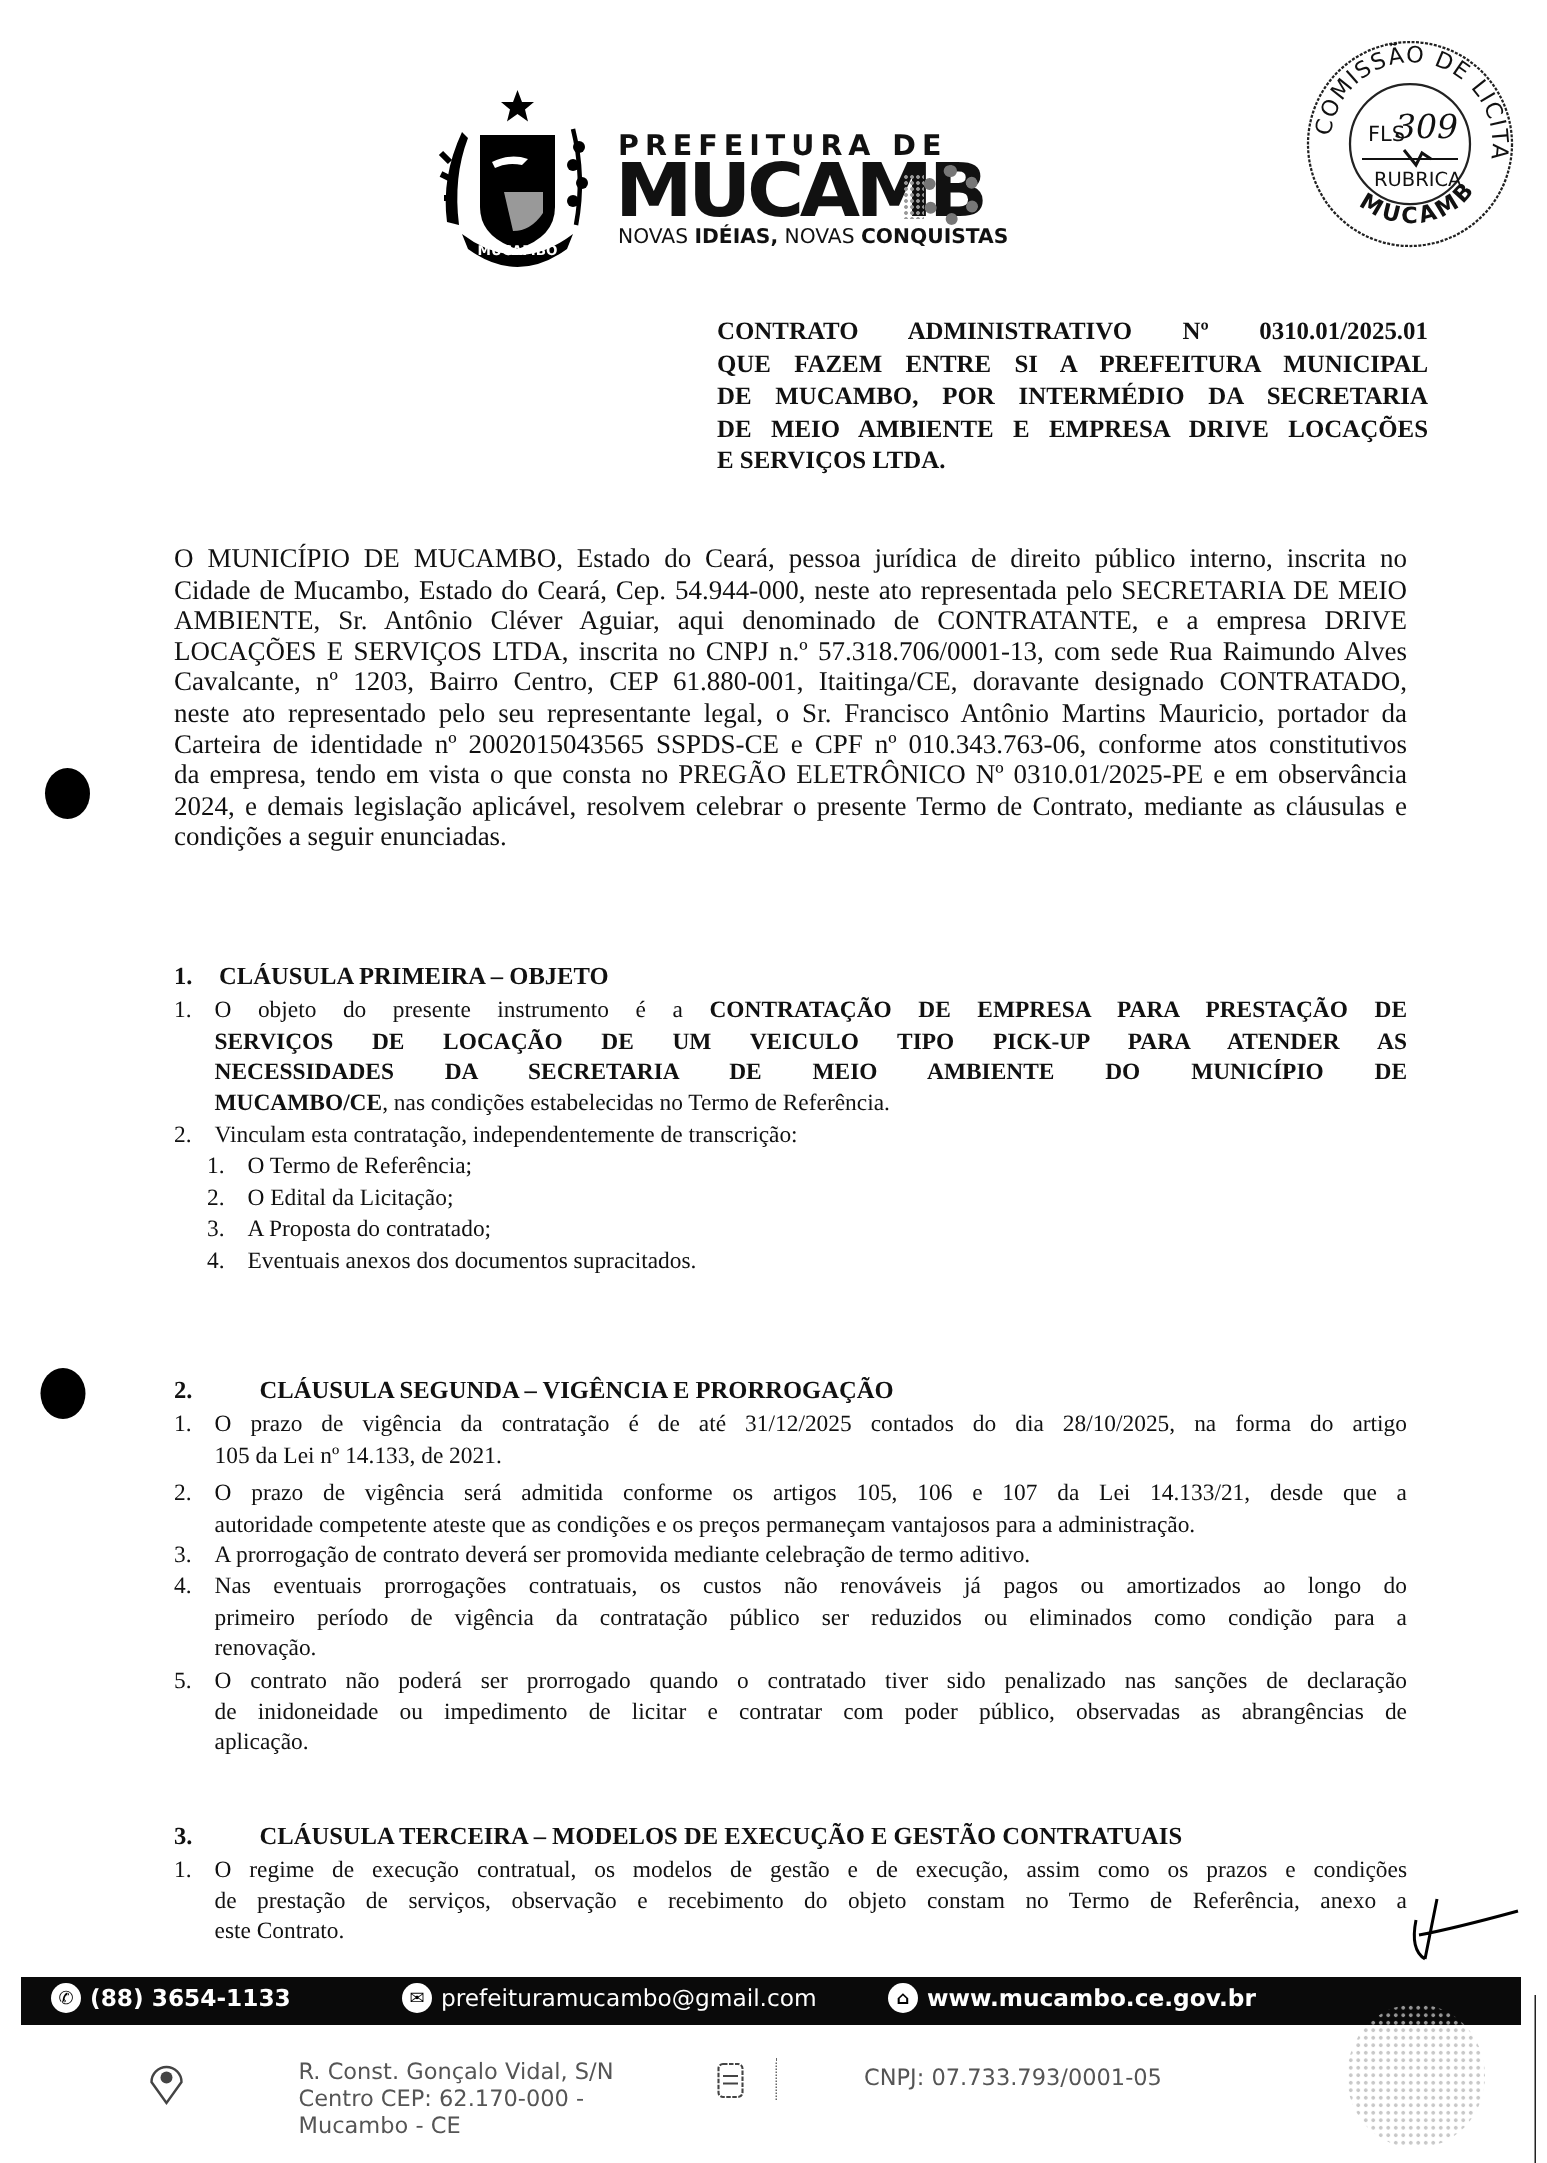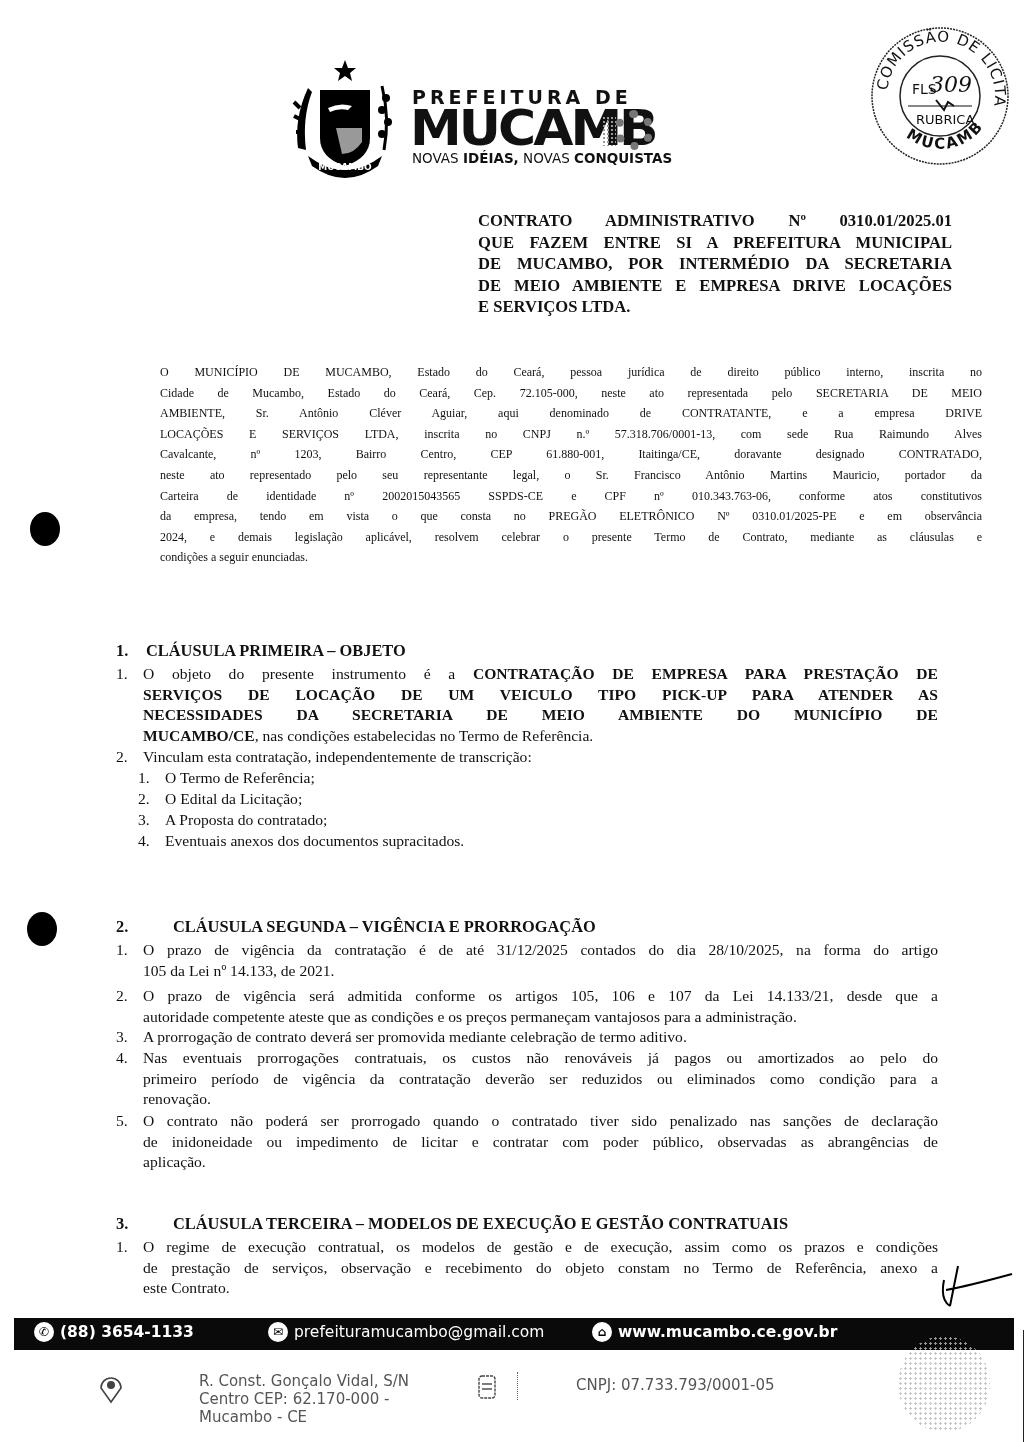--- a/index.html
+++ b/index.html
@@ -25,21 +25,21 @@
   
   #stamp { left: 866px; top: 22px; width: 148px; height: 148px; }
 
   
   #title-block { left: 478px; top: 210px; width: 474px; font-weight: bold; font-size: 16.6px;
                  line-height: 21.5px; text-align: justify; }
   #title-block .line { display: block; text-align-last: justify; }
   #title-block .line.last { text-align-last: left; }
 
   
-  .para { left: 116px; width: 822px; font-size: 12px; line-height: 20.6px; text-align: justify; margin-left: 44px; }
+  .para { left: 116px; width: 822px; font-size: 18px; line-height: 20.6px; text-align: justify; }
   .para .ln { display: block; text-align-last: justify; white-space: nowrap; }
   .para .ln.last { text-align-last: left; }
 
   .heading { font-weight: bold; font-size: 16.4px; white-space: nowrap; }
   .num { display: inline-block; }
   .item { position: absolute; font-size: 15.6px; line-height: 20.6px; }
   .item .n { position: absolute; left: 0; }
   .item .t { position: absolute; left: 27px; width: 795px; }
   .t .ln { display: block; text-align-last: justify; white-space: nowrap; }
   .t .ln.last { text-align-last: left; }
@@ -108,21 +108,21 @@
 <div id="title-block" class="abs">
   <span class="line">CONTRATO ADMINISTRATIVO Nº 0310.01/2025.01</span>
   <span class="line">QUE FAZEM ENTRE SI A PREFEITURA MUNICIPAL</span>
   <span class="line">DE MUCAMBO, POR INTERMÉDIO DA SECRETARIA</span>
   <span class="line">DE MEIO AMBIENTE E EMPRESA DRIVE LOCAÇÕES</span>
   <span class="line last">E SERVIÇOS LTDA.</span>
 </div>
 
 <div class="abs para" style="top:362px;">
   <span class="ln">O MUNICÍPIO DE MUCAMBO, Estado do Ceará, pessoa jurídica de direito público interno, inscrita no</span>
-  <span class="ln">Cidade de Mucambo, Estado do Ceará, Cep. 72.105-000, neste ato representada pelo SECRETARIA DE MEIO</span>
+  <span class="ln">Cidade de Mucambo, Estado do Ceará, Cep. 54.944-000, neste ato representada pelo SECRETARIA DE MEIO</span>
   <span class="ln">AMBIENTE, Sr. Antônio Cléver Aguiar, aqui denominado de CONTRATANTE, e a empresa DRIVE</span>
   <span class="ln">LOCAÇÕES E SERVIÇOS LTDA, inscrita no CNPJ n.º 57.318.706/0001-13, com sede Rua Raimundo Alves</span>
   <span class="ln">Cavalcante, nº 1203, Bairro Centro, CEP 61.880-001, Itaitinga/CE, doravante designado CONTRATADO,</span>
   <span class="ln">neste ato representado pelo seu representante legal, o Sr. Francisco Antônio Martins Mauricio, portador da</span>
   <span class="ln">Carteira de identidade nº 2002015043565 SSPDS-CE e CPF nº 010.343.763-06, conforme atos constitutivos</span>
   <span class="ln">da empresa, tendo em vista o que consta no PREGÃO ELETRÔNICO Nº 0310.01/2025-PE e em observância</span>
   <span class="ln">2024, e demais legislação aplicável, resolvem celebrar o presente Termo de Contrato, mediante as cláusulas e</span>
   <span class="ln last">condições a seguir enunciadas.</span>
 </div>
 
@@ -188,22 +188,22 @@
 </div>
 <div class="item" style="left:116px;top:1027px;width:822px;height:22px;">
   <span class="n">3.</span>
   <div class="t">
       <span class="ln last">A prorrogação de contrato deverá ser promovida mediante celebração de termo aditivo.</span>
     </div>
 </div>
 <div class="item" style="left:116px;top:1048px;width:822px;height:64px;">
   <span class="n">4.</span>
   <div class="t">
-      <span class="ln">Nas eventuais prorrogações contratuais, os custos não renováveis já pagos ou amortizados ao pelo do</span>
-      <span class="ln">primeiro período de vigência da contratação deverão ser reduzidos ou eliminados como condição para a</span>
+      <span class="ln">Nas eventuais prorrogações contratuais, os custos não renováveis já pagos ou amortizados ao longo do</span>
+      <span class="ln">primeiro período de vigência da contratação público ser reduzidos ou eliminados como condição para a</span>
       <span class="ln last">renovação.</span>
     </div>
 </div>
 <div class="item" style="left:116px;top:1111px;width:822px;height:64px;">
   <span class="n">5.</span>
   <div class="t">
       <span class="ln">O contrato não poderá ser prorrogado quando o contratado tiver sido penalizado nas sanções de declaração</span>
       <span class="ln">de inidoneidade ou impedimento de licitar e contratar com poder público, observadas as abrangências de</span>
       <span class="ln last">aplicação.</span>
     </div>

